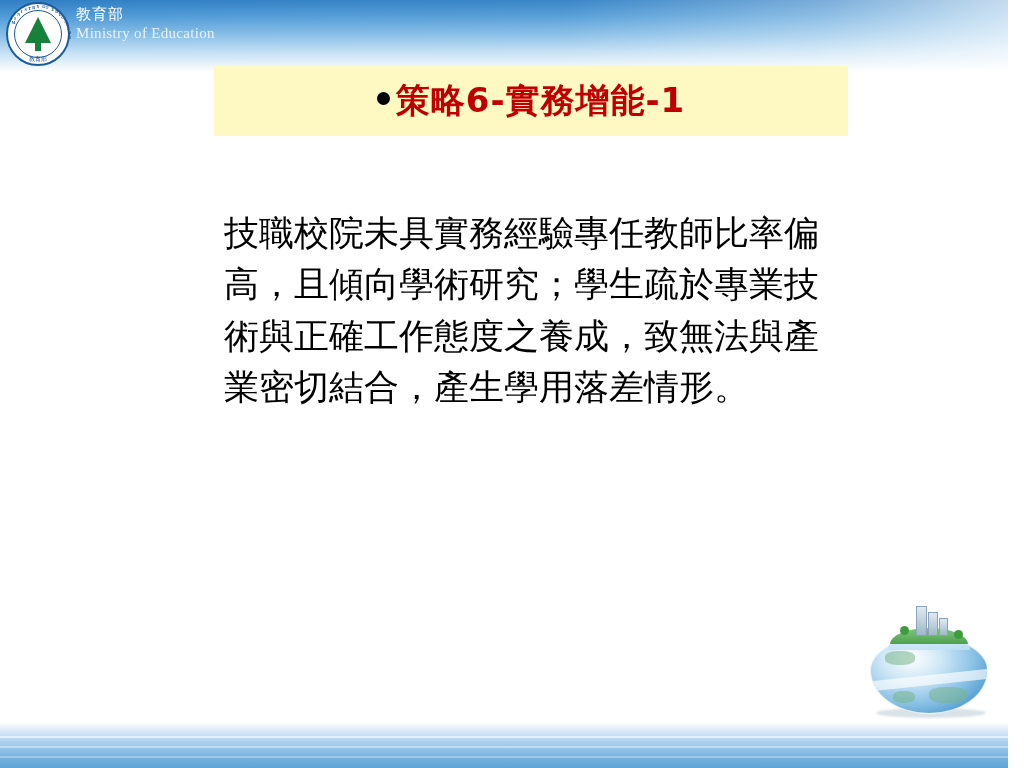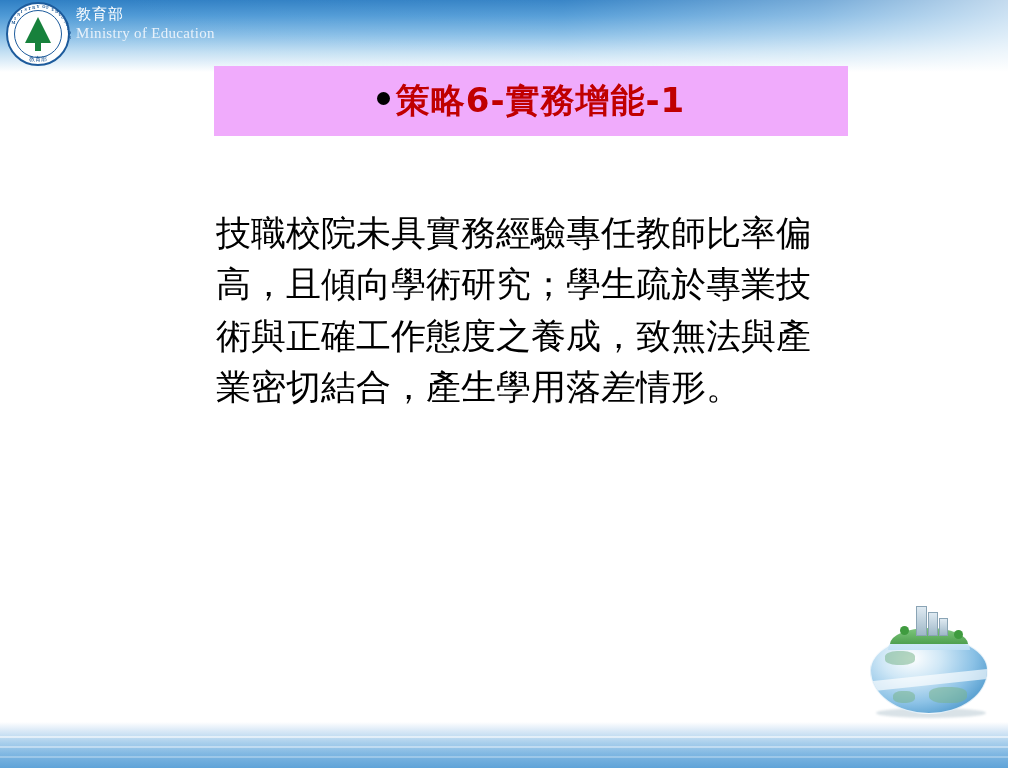--- a/index.html
+++ b/index.html
@@ -142,21 +142,21 @@
     letter-spacing: 0.3px;
   }
 
   
   .title-box {
     position: absolute;
     left: 214px;
     top: 66px;
     width: 634px;
     height: 70px;
-    background: #f0abfc;
+    background: #fef9c3;
     display: flex;
     align-items: center;
     justify-content: center;
   }
   .title-text {
     font-family: "DejaVu Sans", sans-serif;
     font-weight: bold;
     font-size: 34px;
     color: #c00000;
     letter-spacing: 1px;
@@ -190,20 +190,21 @@
     margin-bottom: 6px;
   }
   .body-paragraph {
     font-family: "DejaVu Sans", sans-serif;
     font-size: 35px;
     color: #000000;
     line-height: 1.47;
     letter-spacing: 0px;
     text-align: left;
     width: 620px;
+    margin-left: 8px;
   }
 
   
   .water-band {
     position: absolute;
     left: 0;
     bottom: 0;
     width: 1024px;
     height: 46px;
     background: linear-gradient(to bottom,

